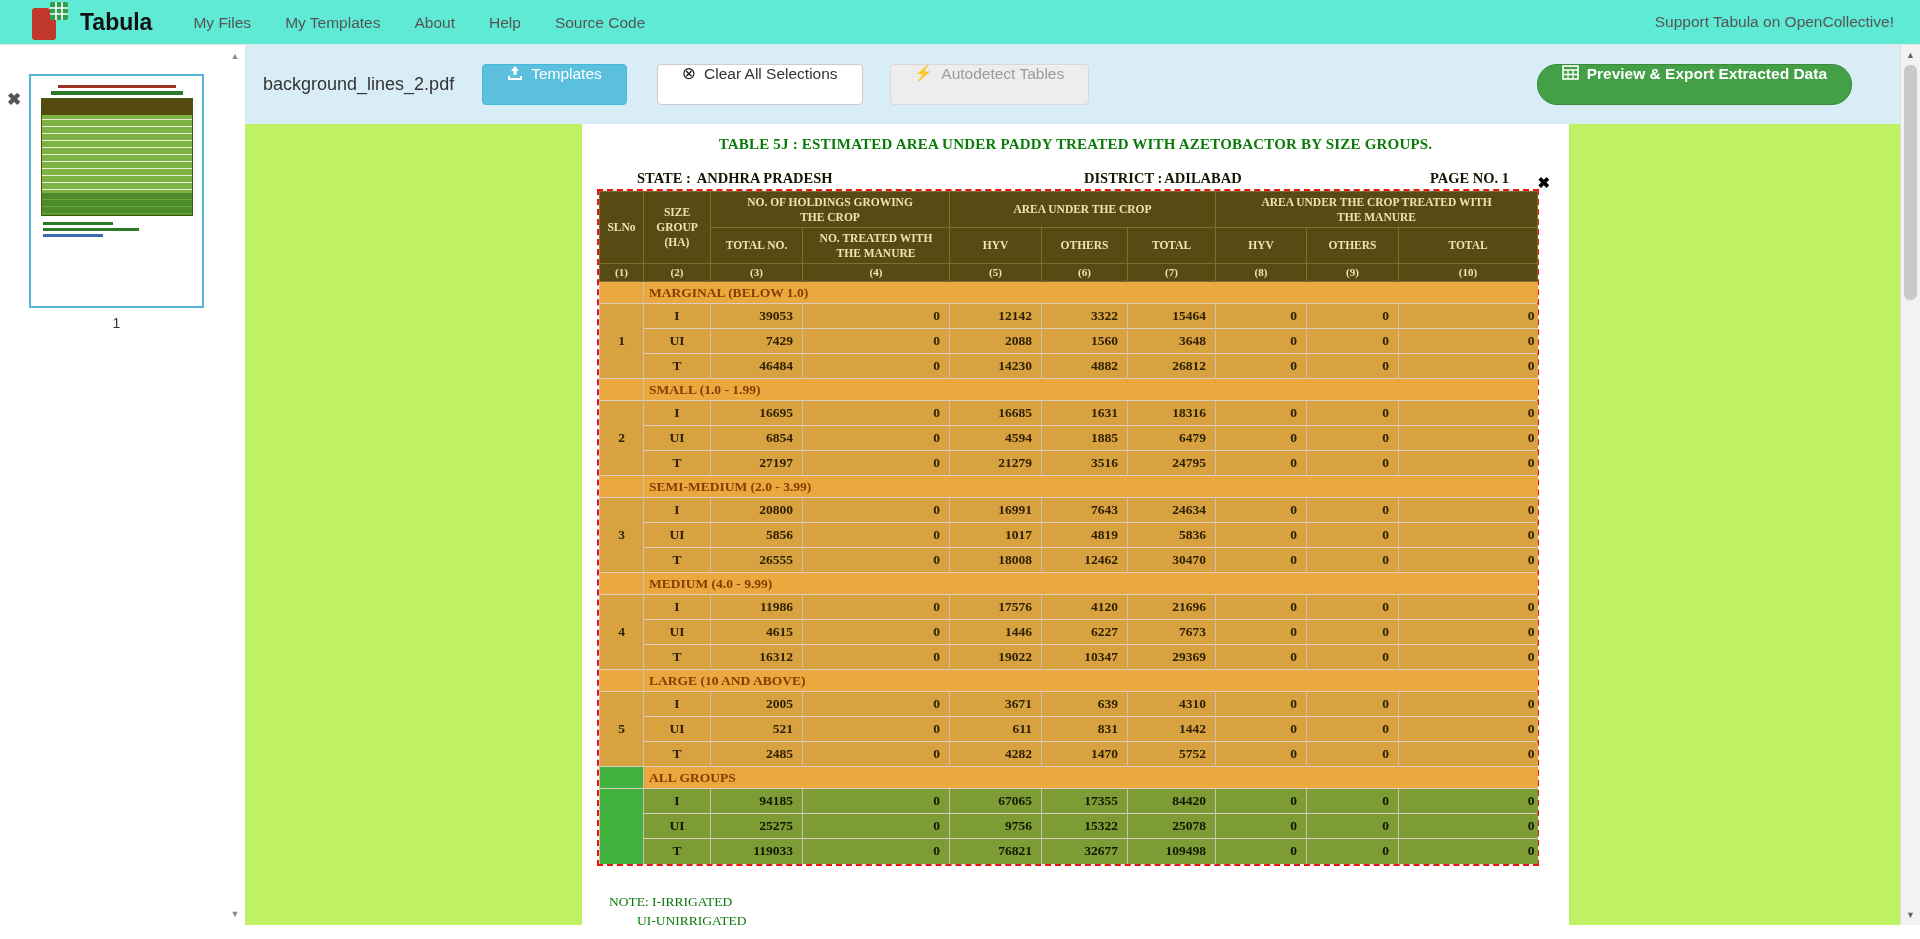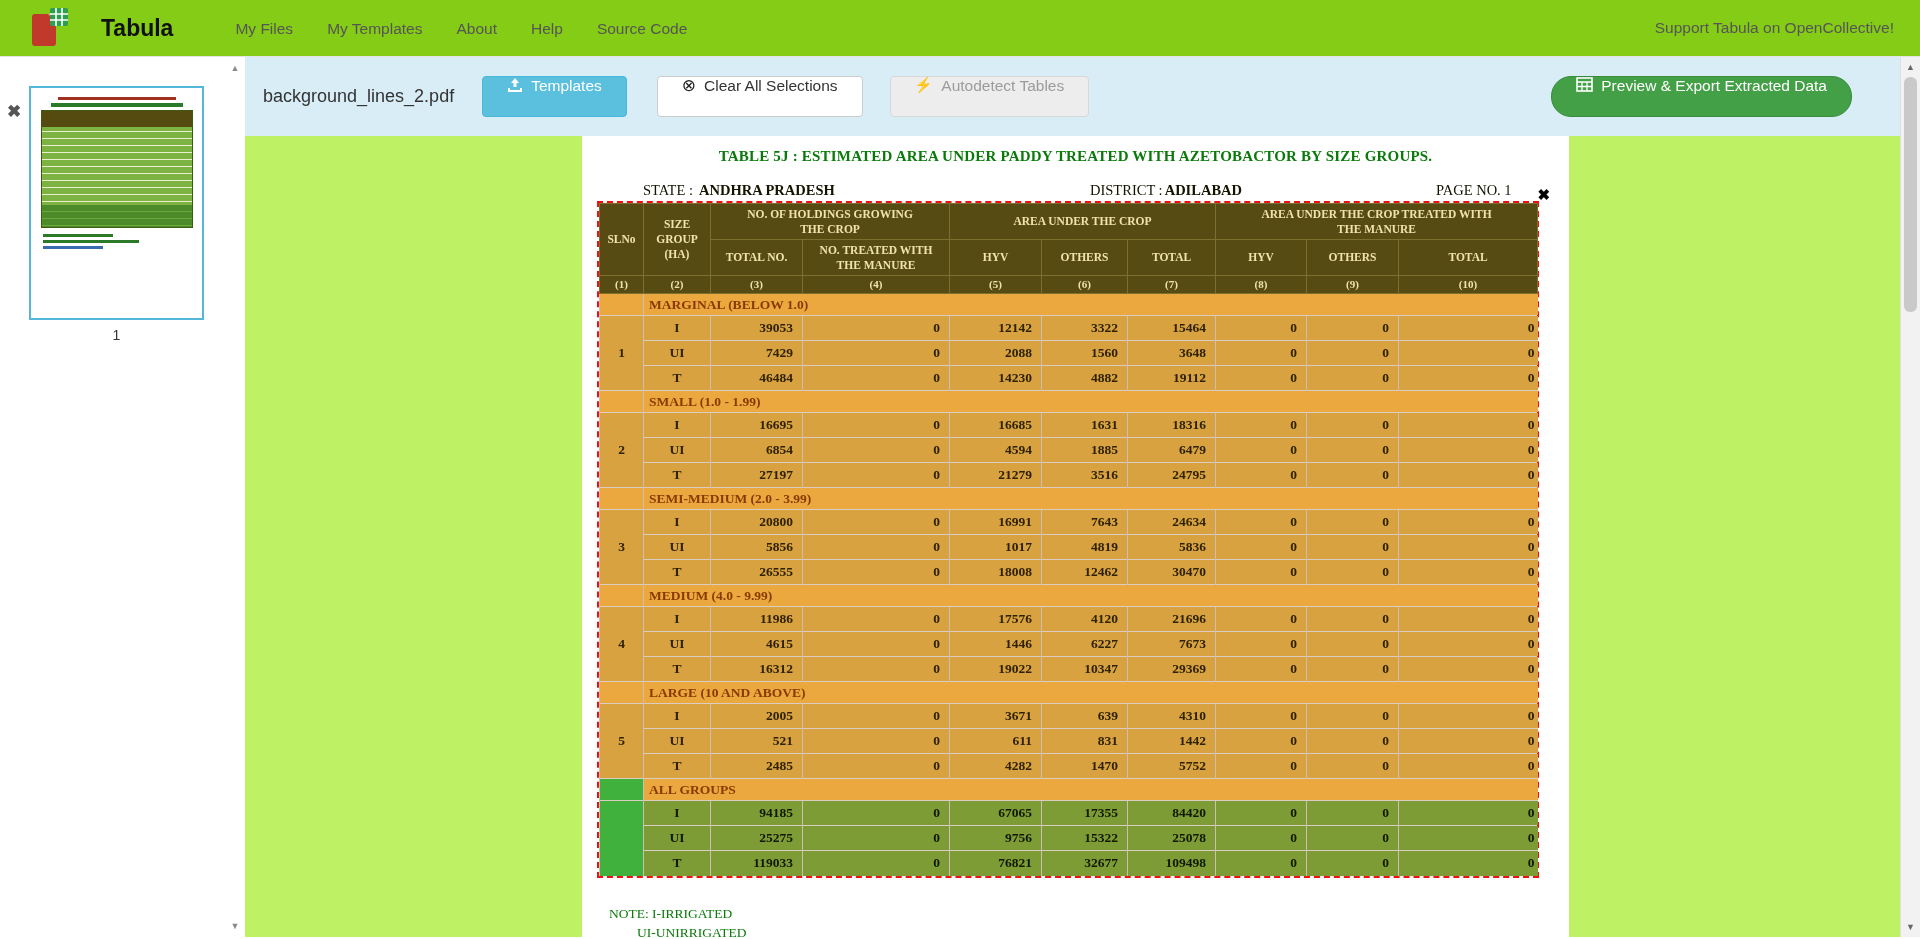--- a/index.html
+++ b/index.html
@@ -3,22 +3,22 @@
 <meta charset="utf-8">
 <style>
   * { box-sizing: border-box; }
   html,body { margin:0; padding:0; }
   body {
     width:1920px; height:939px; overflow:hidden;
     font-family:"Liberation Sans", sans-serif; background:#fff;
   }
 
   
-  .navbar { height:57px; background:#84cc16; border-bottom:1px solid #e4e4e4;
-    display:flex; align-items:center; padding:0 26px 0 30px; position:relative; z-index:5;gap:21px; }
+  .navbar { height:45px; background:#5eead4; border-bottom:1px solid #e4e4e4;
+    display:flex; align-items:center; padding:0 26px 0 30px; position:relative; z-index:5; }
   .logo { width:40px; height:44px; position:relative; flex:0 0 auto; }
   .brand { font-size:23px; font-weight:bold; color:#111; margin-left:10px; }
   .nav-links { display:flex; margin-left:24px; }
   .nav-link { padding:0 17px; font-size:15.5px; color:#555; cursor:pointer; line-height:59px; }
   .support { margin-left:auto; font-size:15.5px; color:#555; cursor:pointer; }
 
   
   .app { display:flex; height:880px; }
   .sidebar { width:245px; background:#fff; position:relative; flex:0 0 auto; }
   .sidebar-close { position:absolute; top:44px; left:7px; font-size:17px; color:#555;
@@ -51,31 +51,31 @@
   .filename { font-size:18px; color:#333; }
   .btn { height:41px; border-radius:4px; font-size:15.5px; display:inline-flex;
     gap:8px; padding:0 24px; border:1px solid transparent;
     cursor:pointer; font-family:inherit; white-space:nowrap; }
   .btn svg { display:block; }
   .btn-templates { background:#5bc0de; border-color:#46b8da; color:#fff; margin-left:28px; }
   .btn-clear { background:#fff; border-color:#ccc; color:#333; margin-left:30px; }
   .btn-clear .glyph { font-size:17px; line-height:1; color:#222; }
   .btn-auto { background:#ededed; border-color:#d8d8d8; color:#9b9b9b; margin-left:27px; cursor:default; }
   .btn-auto .glyph { font-size:15px; line-height:1; color:#9b9b9b; }
-  .btn-export { background:#43a047; border-color:#3a8c3d; color:#fff; font-weight:normal;
+  .btn-export { background:#43a047; border-color:#3a8c3d; color:#fff; font-weight:bold;
     margin-left:auto; margin-right:48px;border-radius:20px; }
 
   
   .viewer { flex:1 1 auto; background:#bef264; position:relative; overflow:hidden; }
   .pdf-page { position:absolute; left:337px; top:0; width:987px; height:801px;
     background:#fff; font-family:"Liberation Serif", serif; }
   .pdf-title { position:absolute; top:12px; left:0; width:100%; text-align:center;
     color:#0a7a0a; font-weight:bold; font-size:15px; letter-spacing:0.2px; }
-  .pdf-meta { position:absolute; top:46px; left:8px; width:100%; height:20px;
-    font-weight:normal; font-size:14.5px; color:#141400; }
+  .pdf-meta { position:absolute; top:46px; left:2px; width:100%; height:20px;
+    font-weight:bold; font-size:14.5px; color:#141400; }
   .meta-state { position:absolute; left:53px; }
   .meta-district { position:absolute; left:500px; }
   .meta-page { position:absolute; left:846px; }
   .pdf-meta b { margin-left:6px; }
 
   .selection { position:absolute; left:15px; top:65px; width:942px;
     border:2px dashed #ef1010; background:rgba(255,0,0,0.03); cursor:move; }
   .sel-delete { position:absolute; top:-17px; right:-13px; font-size:15px; font-weight:bold;
     color:#000; cursor:pointer; font-family:"Liberation Sans",sans-serif; }
 
@@ -279,21 +279,21 @@
                   <td class="num">0</td>
                   <td class="num">0</td>
                   <td class="num num-last">0</td>
                 </tr>
                 <tr class="data">
                   <td class="grp">T</td>
                   <td class="num">46484</td>
                   <td class="num">0</td>
                   <td class="num">14230</td>
                   <td class="num">4882</td>
-                  <td class="num">19112</td>
+                  <td class="num">26812</td>
                   <td class="num">0</td>
                   <td class="num">0</td>
                   <td class="num num-last">0</td>
                 </tr>
                 <tr class="section">
                   <td></td>
                   <td class="label" colspan="9">SMALL (1.0 - 1.99)</td>
                 </tr>
                 <tr class="data">
                   <td class="sl" rowspan="3">2</td>

